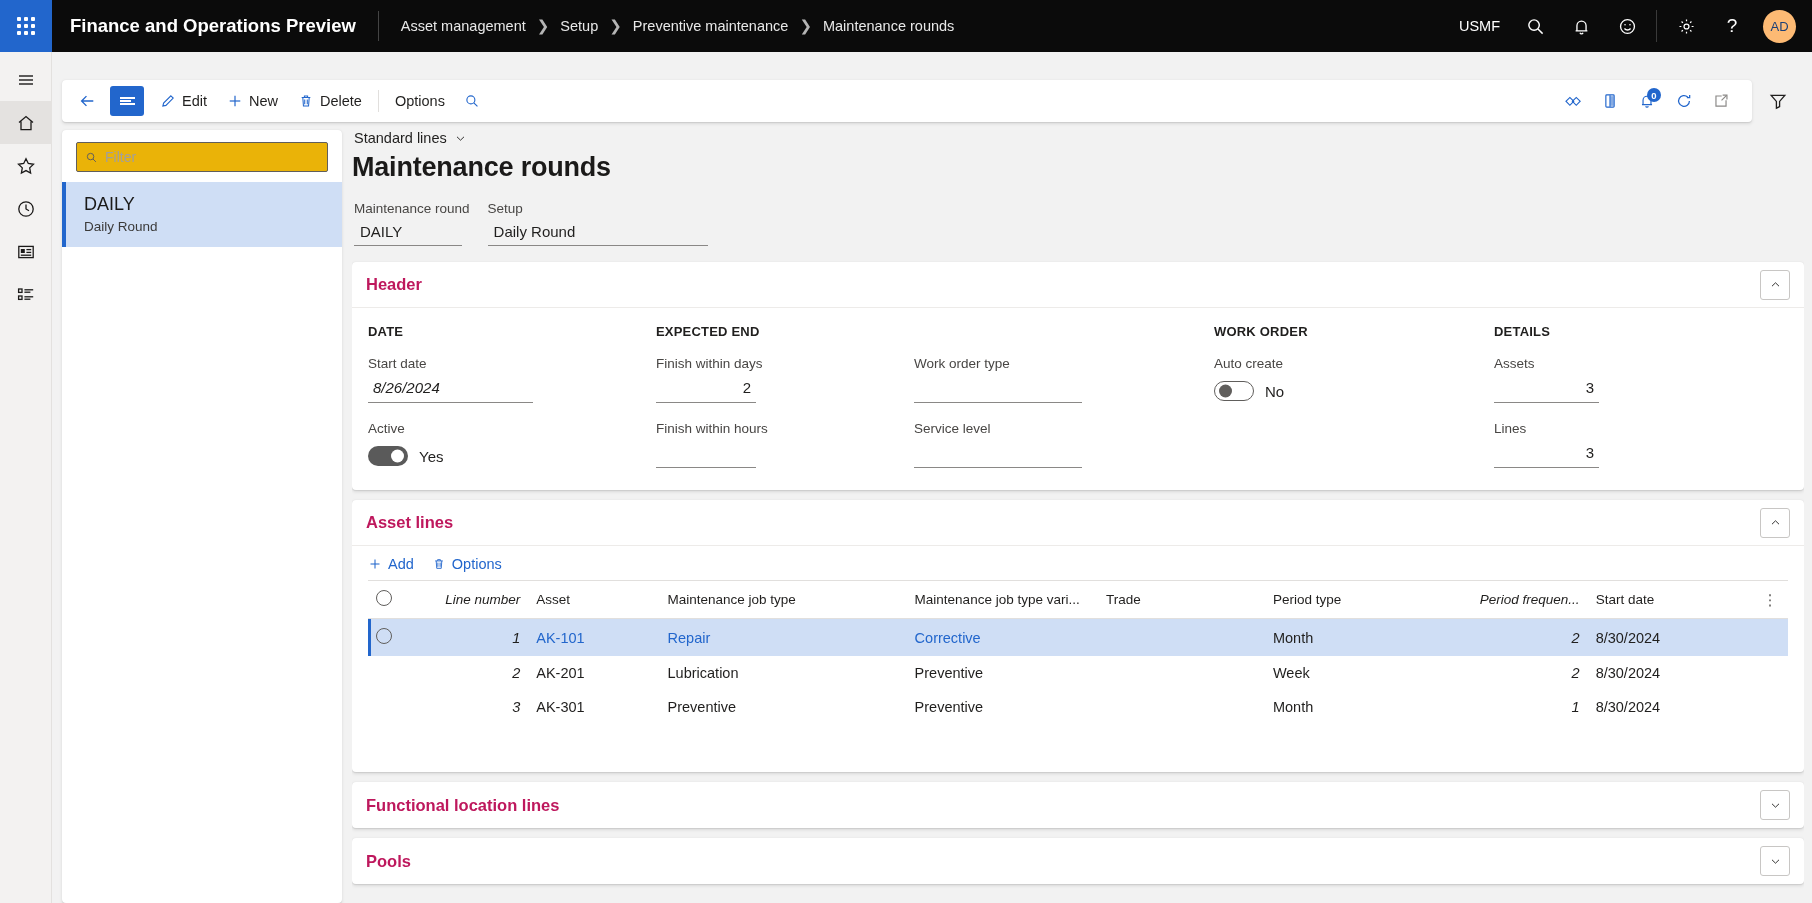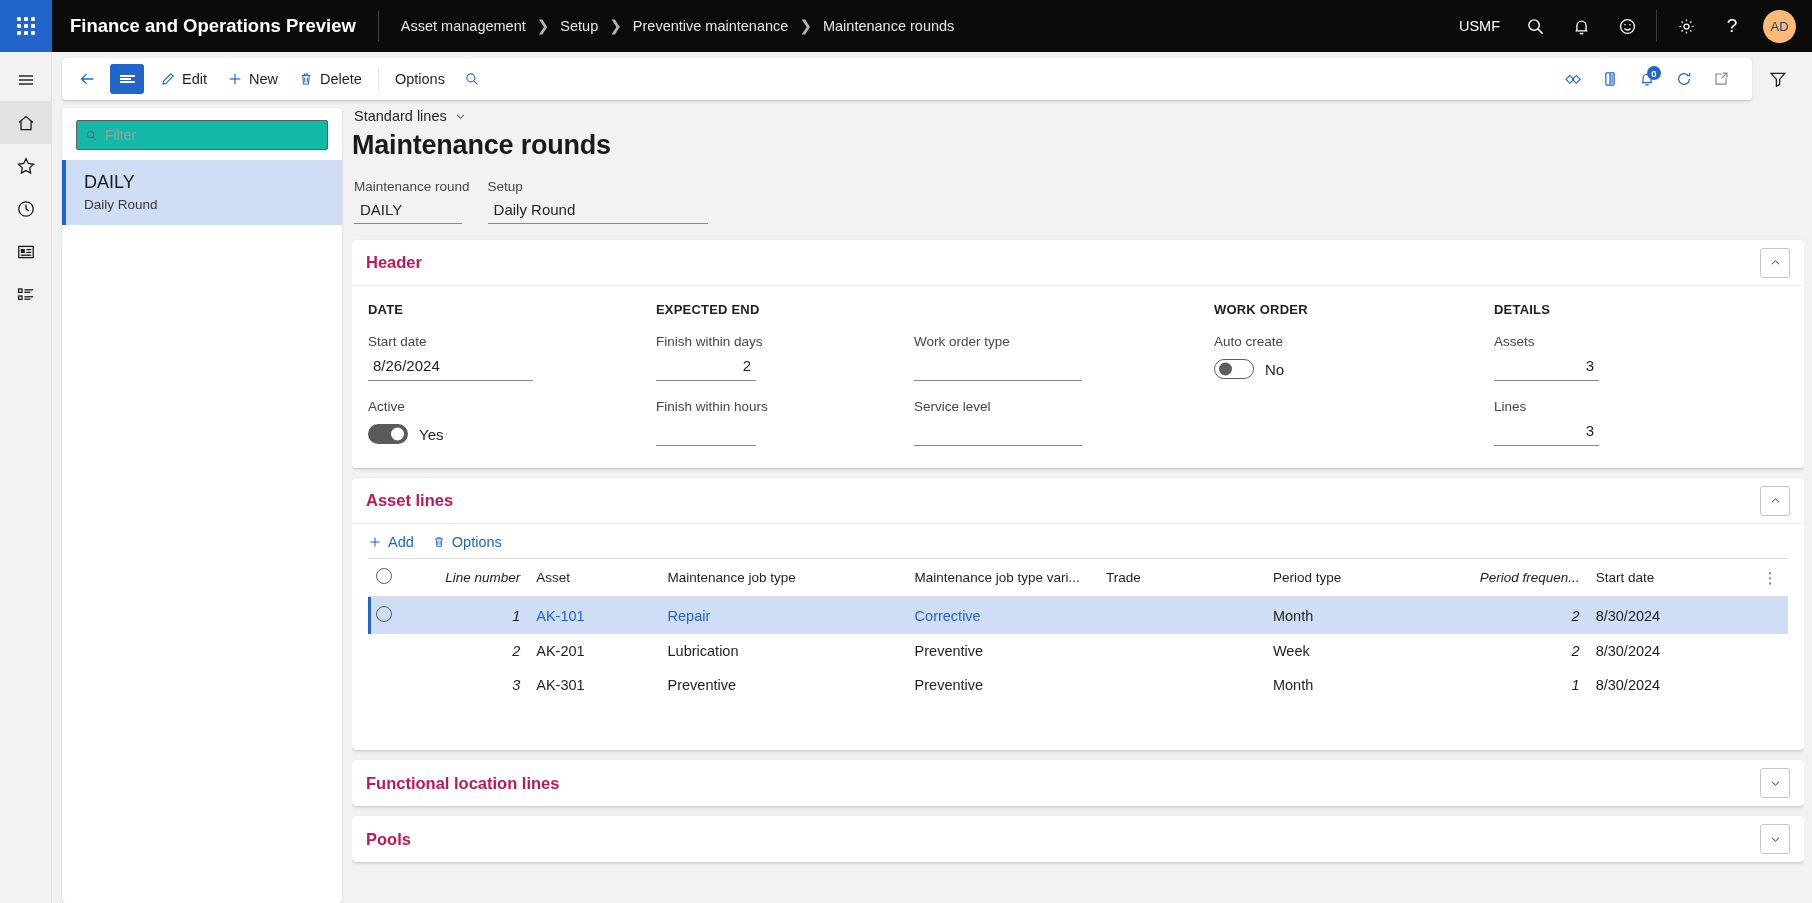--- a/index.html
+++ b/index.html
@@ -57,21 +57,21 @@
     padding-top: 6px; flex: 0 0 52px;
   }
   .rail-btn {
     width: 52px; height: 43px; display: flex; align-items: center; justify-content: center;
     cursor: pointer; color: #1b1a19;
   }
   .rail-btn.active { background: #e4e2e0; }
   .rail-btn svg { width: 20px; height: 20px; }
 
   
-  .maincol { flex: 1; display: flex; flex-direction: column; min-width: 0; background:#f2f2f2; }
+  .maincol { flex: 1; display: flex; flex-direction: column; min-width: 0; background:#f2f2f2;margin-top:22px; }
 
   
   .cmdbar-row { display: flex; align-items: stretch; padding: 6px 8px 0 10px; }
   .cmdbar {
     flex: 1; background: #ffffff; border-radius: 4px;
     height: 42px; display: flex; align-items: center; padding: 0 8px;
     box-shadow: 0 0.3px 0.9px rgba(0,0,0,.08), 0 1.6px 3.6px rgba(0,0,0,.10);
   }
   .cb-back {
     width: 34px; height: 30px; display: flex; align-items: center; justify-content: center;
@@ -114,21 +114,21 @@
 
   
   .listpane {
     width: 280px; flex: 0 0 280px; background: #fff; border-radius: 4px;
     box-shadow: 0 0.3px 0.9px rgba(0,0,0,.08), 0 1.6px 3.6px rgba(0,0,0,.10);
     overflow: hidden; display: flex; flex-direction: column;
   }
   .filterbox { padding: 12px 14px 10px 14px; }
   .filter-input {
     width: 100%; height: 30px; border: 1px solid #605e5c; border-radius: 2px;
-    display: flex; align-items: center; padding: 0 8px; gap: 7px; background:#14b8a6;
+    display: flex; align-items: center; padding: 0 8px; gap: 7px; background:#eab308;
   }
   .filter-input svg { width: 13px; height: 13px; color: #605e5c; flex: 0 0 13px; }
   .filter-input input {
     border: none; outline: none; font-size: 14px; color: #323130; width: 100%;
     font-family: "Liberation Sans", sans-serif; background: transparent;
   }
   .filter-input input::placeholder { color: #a19f9d; }
   .list-item {
     padding: 11px 16px 13px 18px; cursor: pointer; border-left: 4px solid transparent;
   }
@@ -184,21 +184,21 @@
   }
   .grp-lbl.empty { visibility: hidden; }
   .f-lbl { font-size: 13.5px; color: #484644; margin-bottom: 6px; }
   .f-line {
     border-bottom: 1px solid #8a8886; min-height: 26px; font-size: 15px; color: #201f1e;
     padding: 2px 5px 4px 5px;
   }
   .f-line.num { text-align: right; }
   .f-line.blank { min-height: 26px; }
   .f-blk { margin-bottom: 18px; }
-  .w-165 { width: 165px; }
+  .w-165 { width: 165px; font-style: italic; }
   .w-100 { width: 100px; }
   .w-168 { width: 168px; }
   .w-105 { width: 105px; }
 
   .toggle-row { display: flex; align-items: center; gap: 11px; height: 28px; }
   .tgl { width: 40px; height: 20px; border-radius: 10px; position: relative; cursor: pointer; }
   .tgl.on { background: #5a5a5a; }
   .tgl.off { background: #fff; border: 1px solid #605e5c; }
   .tgl .knob { position: absolute; top: 50%; transform: translateY(-50%); width: 13px; height: 13px; border-radius: 50%; }
   .tgl.on .knob { right: 4px; background: #fff; }

